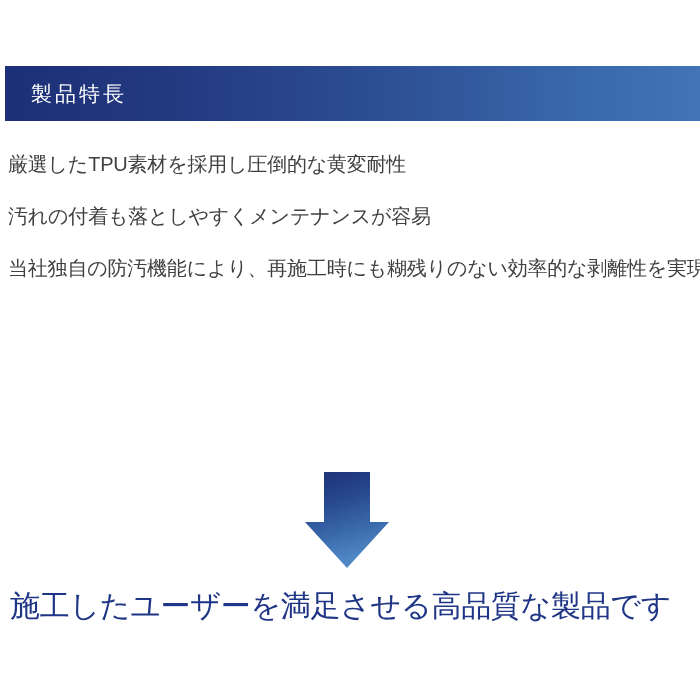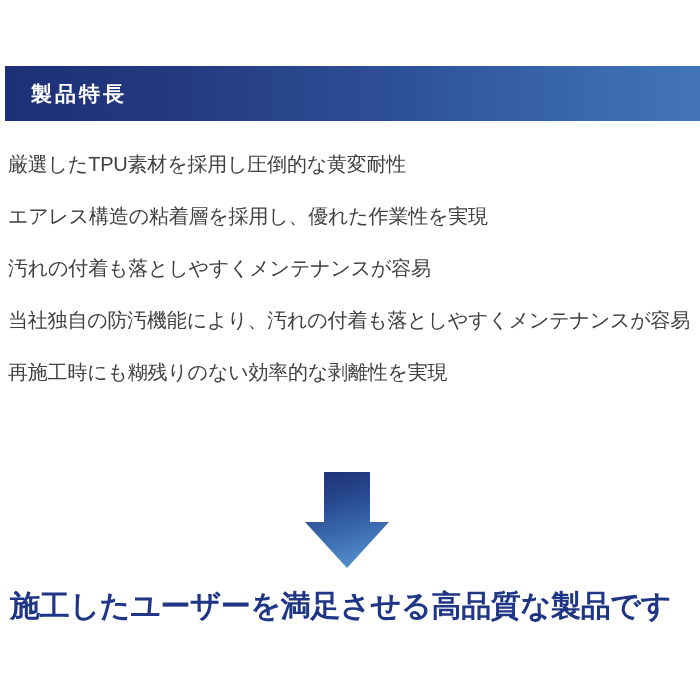--- a/index.html
+++ b/index.html
@@ -30,21 +30,21 @@
     width: 695px;
     height: 55px;
     background: linear-gradient(to right, #1d3077 0%, #22387f 22%, #2d4f95 55%, #3b6aae 85%, #4274b7 100%);
     display: flex;
     align-items: center;
     box-sizing: border-box;
   }
   .section-header-title {
     color: #ffffff;
     font-size: 21px;
-    font-weight: bold;
+    font-weight: normal;
     letter-spacing: 3px;
     margin-left: 26px;
     line-height: 1;
     white-space: nowrap;
   }
 
   
   .feature-list {
     position: absolute;
     left: 8px;
@@ -76,41 +76,39 @@
   }
 
   
   .conclusion {
     position: absolute;
     left: 10px;
     top: 584px;
     width: 690px;
     color: #1f3585;
     font-size: 30px;
-    font-weight: bold;
+    font-weight: normal;
     line-height: 44px;
     white-space: nowrap;
     letter-spacing: -0.3px;
   }
 </style>
 </head>
 <body>
 
 <div id="page">
 
   <div class="section-header">
     <div class="section-header-title">製品特長</div>
   </div>
 
   <div class="feature-list">
     <div class="feature-item">厳選したTPU素材を採用し圧倒的な黄変耐性</div>
-    <div class="feature-item">エアレス構造の粘着層を採用し、優れた作業性を実現</div>
     <div class="feature-item">汚れの付着も落としやすくメンテナンスが容易</div>
-    <div class="feature-item">当社独自の防汚機能により、汚れの付着も落としやすくメンテナンスが容易</div>
-    <div class="feature-item">再施工時にも糊残りのない効率的な剥離性を実現</div>
+    <div class="feature-item">当社独自の防汚機能により、再施工時にも糊残りのない効率的な剥離性を実現</div>
   </div>
 
   <div class="arrow-wrap">
     <svg viewBox="0 0 88 100" xmlns="http://www.w3.org/2000/svg" aria-hidden="true">
       <defs>
         <linearGradient id="arrowGrad" x1="0" y1="0" x2="0.25" y2="1">
           <stop offset="0%" stop-color="#1c2f76"></stop>
           <stop offset="35%" stop-color="#27478d"></stop>
           <stop offset="70%" stop-color="#3a6aac"></stop>
           <stop offset="100%" stop-color="#5189c7"></stop>

